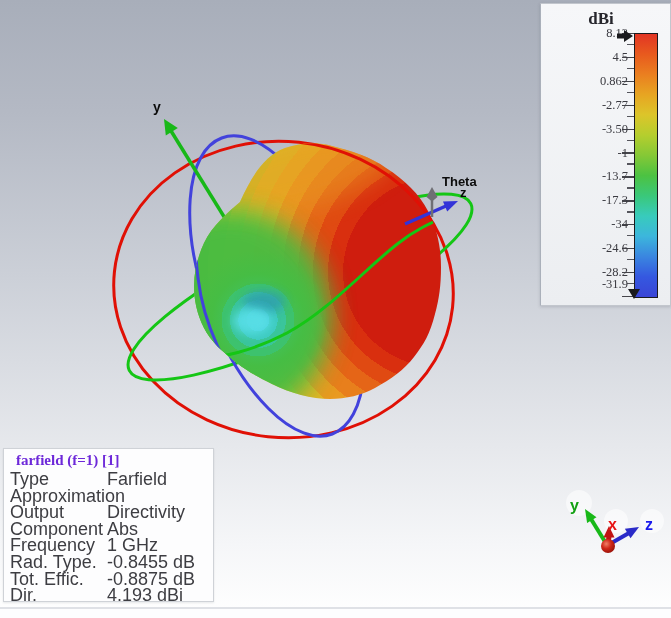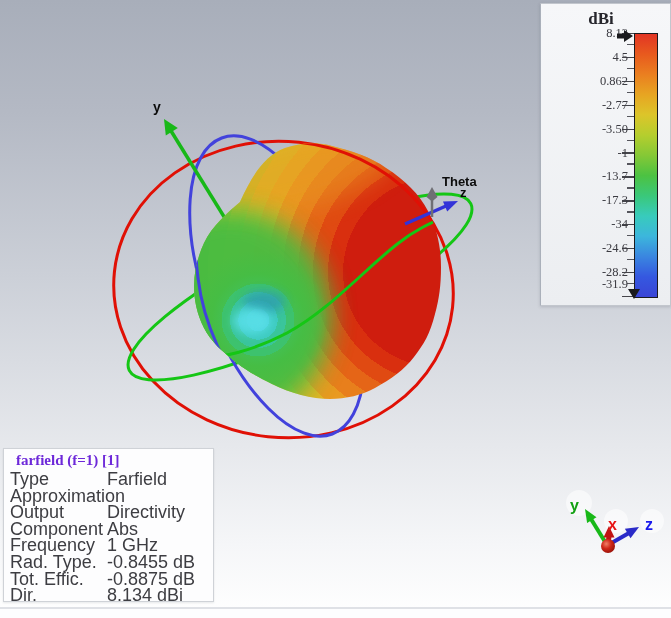--- a/index.html
+++ b/index.html
@@ -228,19 +228,19 @@
     <div class="ip-row">
       <span class="ip-label">Rad. Type.</span>
       <span class="ip-value">-0.8455 dB</span>
     </div>
     <div class="ip-row">
       <span class="ip-label">Tot. Effic.</span>
       <span class="ip-value">-0.8875 dB</span>
     </div>
     <div class="ip-row">
       <span class="ip-label">Dir.</span>
-      <span class="ip-value">8.134 dBi</span>
+      <span class="ip-value">4.193 dBi</span>
     </div>
   </div>
 
   <div id="bottom-line"></div>
   <div id="bottom-strip"></div>
 </div>
 
 </body></html>

